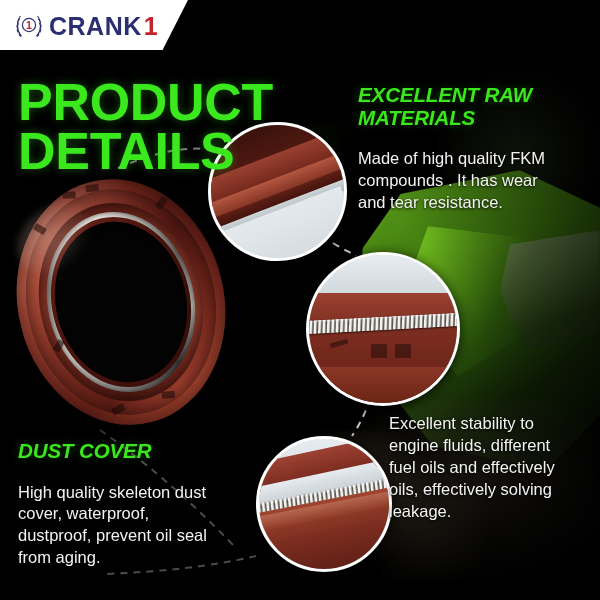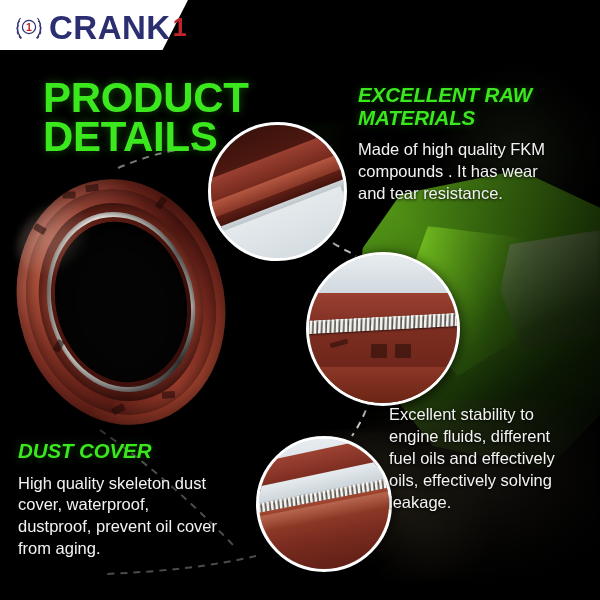--- a/index.html
+++ b/index.html
@@ -56,38 +56,37 @@
 
   
   .banner{
     position:absolute;left:-6px;top:-4px;width:196px;height:54px;background:#fff;
     clip-path:polygon(0 0,100% 0,86% 100%,0 100%);
     box-shadow:0 1px 6px rgba(0,0,0,.5);
   }
   .logo-row{position:absolute;left:14px;top:11px;display:flex;align-items:center;gap:5px;}
   .wreath{position:relative;width:30px;height:30px;}
   .wreath svg{display:block;}
-  .logo-word{font-size:33px;font-weight:bold;letter-spacing:.5px;line-height:1;
+  .logo-word{font-size:25px;font-weight:bold;letter-spacing:.5px;line-height:1;
     color:#2b2f72;font-family:"Liberation Sans",sans-serif;font-stretch:condensed;text-align:right;}
   .logo-one{color:#c2242c;font-size:25px;font-weight:bold;line-height:1;margin-left:-3px;}
 
   
   .h-main{
     position:absolute;left:18px;top:78px;width:250px;
-    color:#3be81e;font-size:42px;font-weight:bold;line-height:.94;letter-spacing:-.3px;
+    color:#3be81e;font-size:52px;font-weight:bold;line-height:.94;letter-spacing:-.3px;
     text-shadow:0 0 10px rgba(59,232,30,.35);
-    margin-left:25px;
   }
   .h-main span{display:block;}
 
   .blk{position:absolute;}
   .blk .hd{color:#3be81e;font-weight:bold;font-size:20.5px;line-height:1.1;
     letter-spacing:-.1px;text-shadow:0 0 8px rgba(59,232,30,.3);font-style:italic;}
   .blk .hd span{display:block;}
-  .blk .bd{color:#f2f2f2;font-size:16.5px;line-height:1.33;margin-top:10px;
+  .blk .bd{color:#f2f2f2;font-size:16.5px;line-height:1.33;margin-top:19px;
     text-shadow:0 1px 3px rgba(0,0,0,.95);}
   .blk .bd span{display:block;}
 
   #blk-raw{left:358px;top:84px;width:234px;}
   #blk-oil{left:389px;top:394px;width:206px;}
   #blk-dust{left:18px;top:440px;width:226px;}
 
   
   .seal{position:absolute;left:18px;top:178px;width:206px;height:248px;
     transform:rotate(-14deg);}
@@ -271,18 +270,18 @@
     </div>
   </div>
 
   <div class="blk" id="blk-dust">
     <div class="hd">
       <span>DUST COVER</span>
     </div>
     <div class="bd">
       <span>High quality skeleton dust</span>
       <span>cover, waterproof,</span>
-      <span>dustproof, prevent oil cover</span>
+      <span>dustproof, prevent oil seal</span>
       <span>from aging.</span>
     </div>
   </div>
 
 </div>
 
 </body></html>

